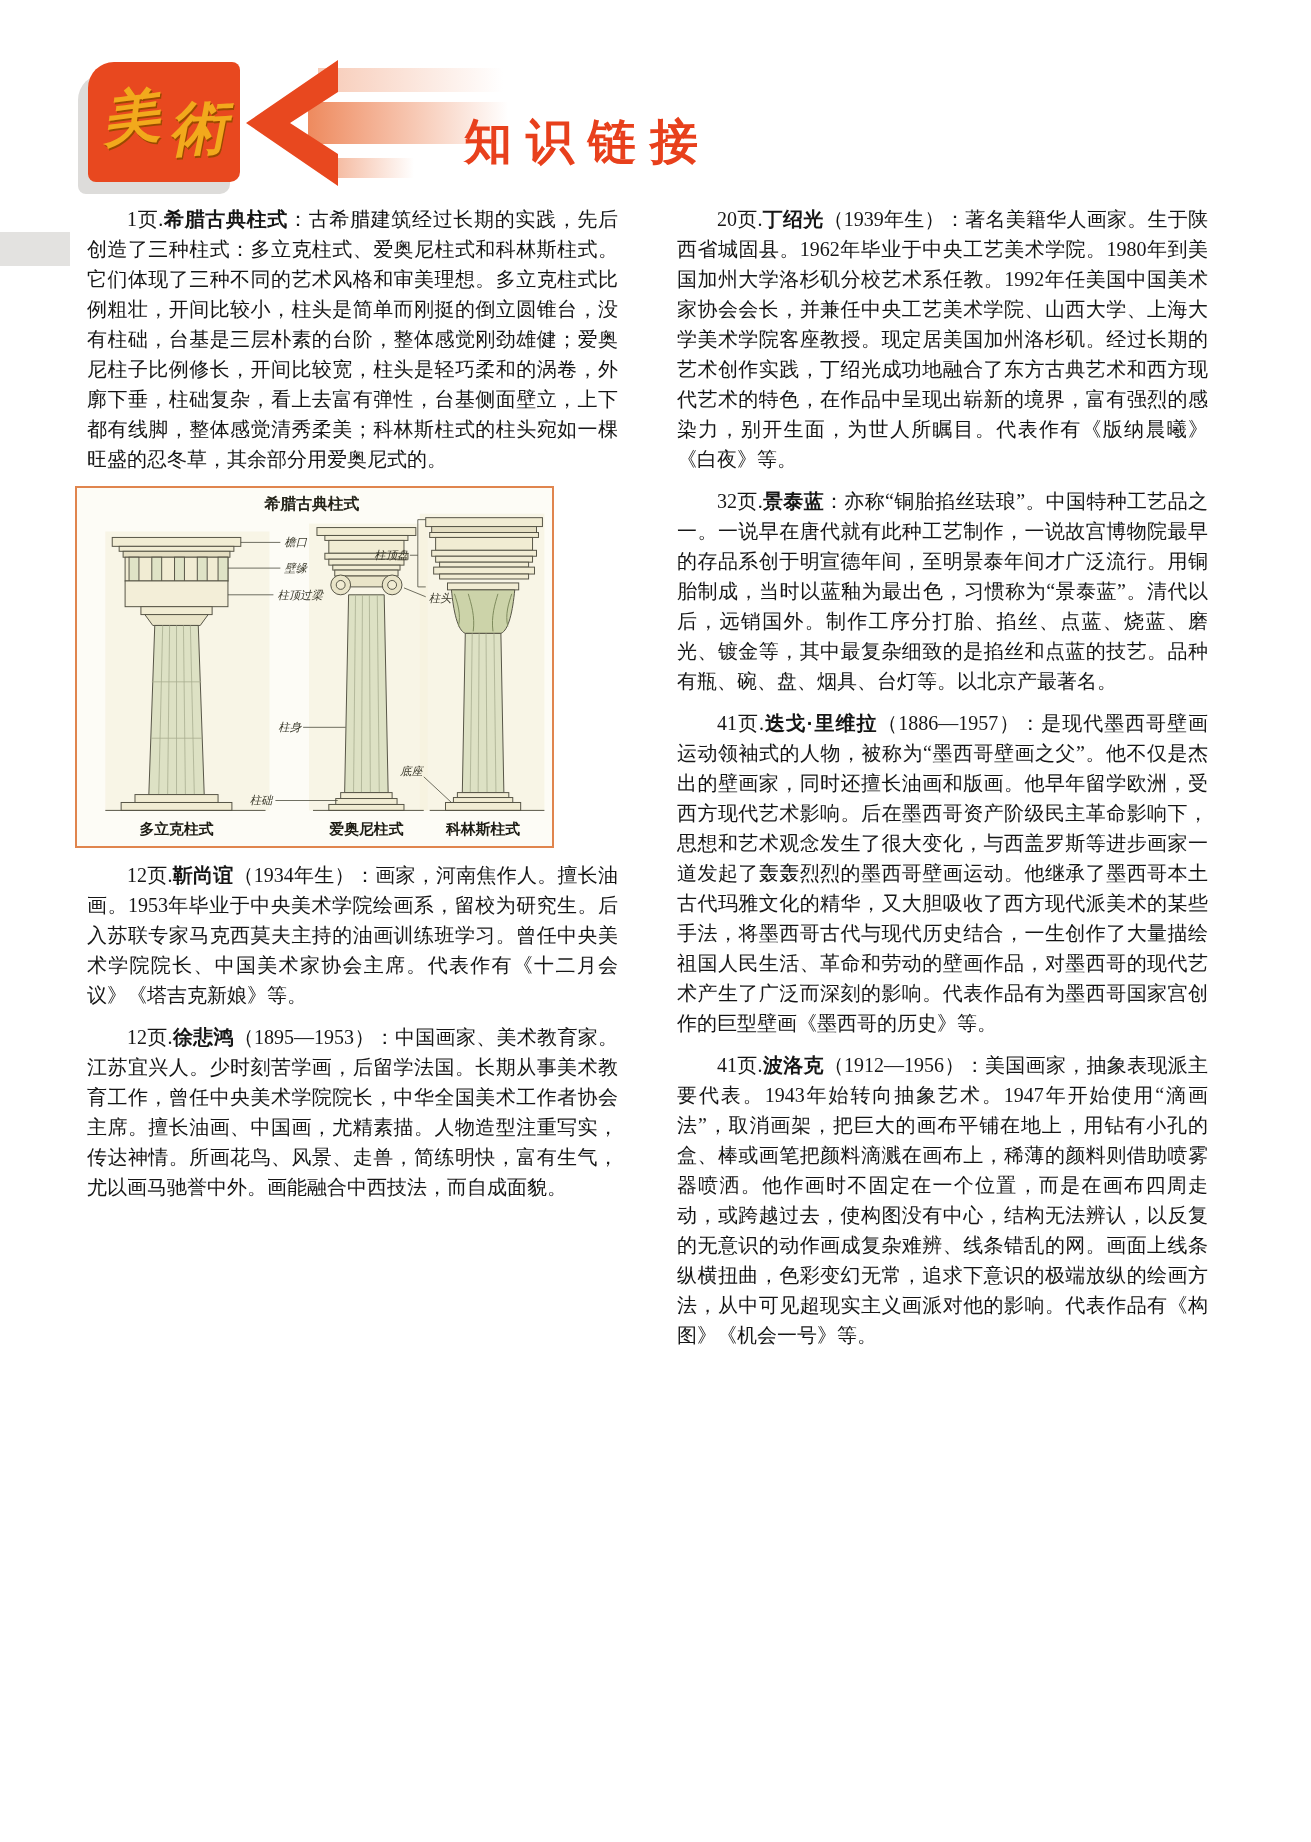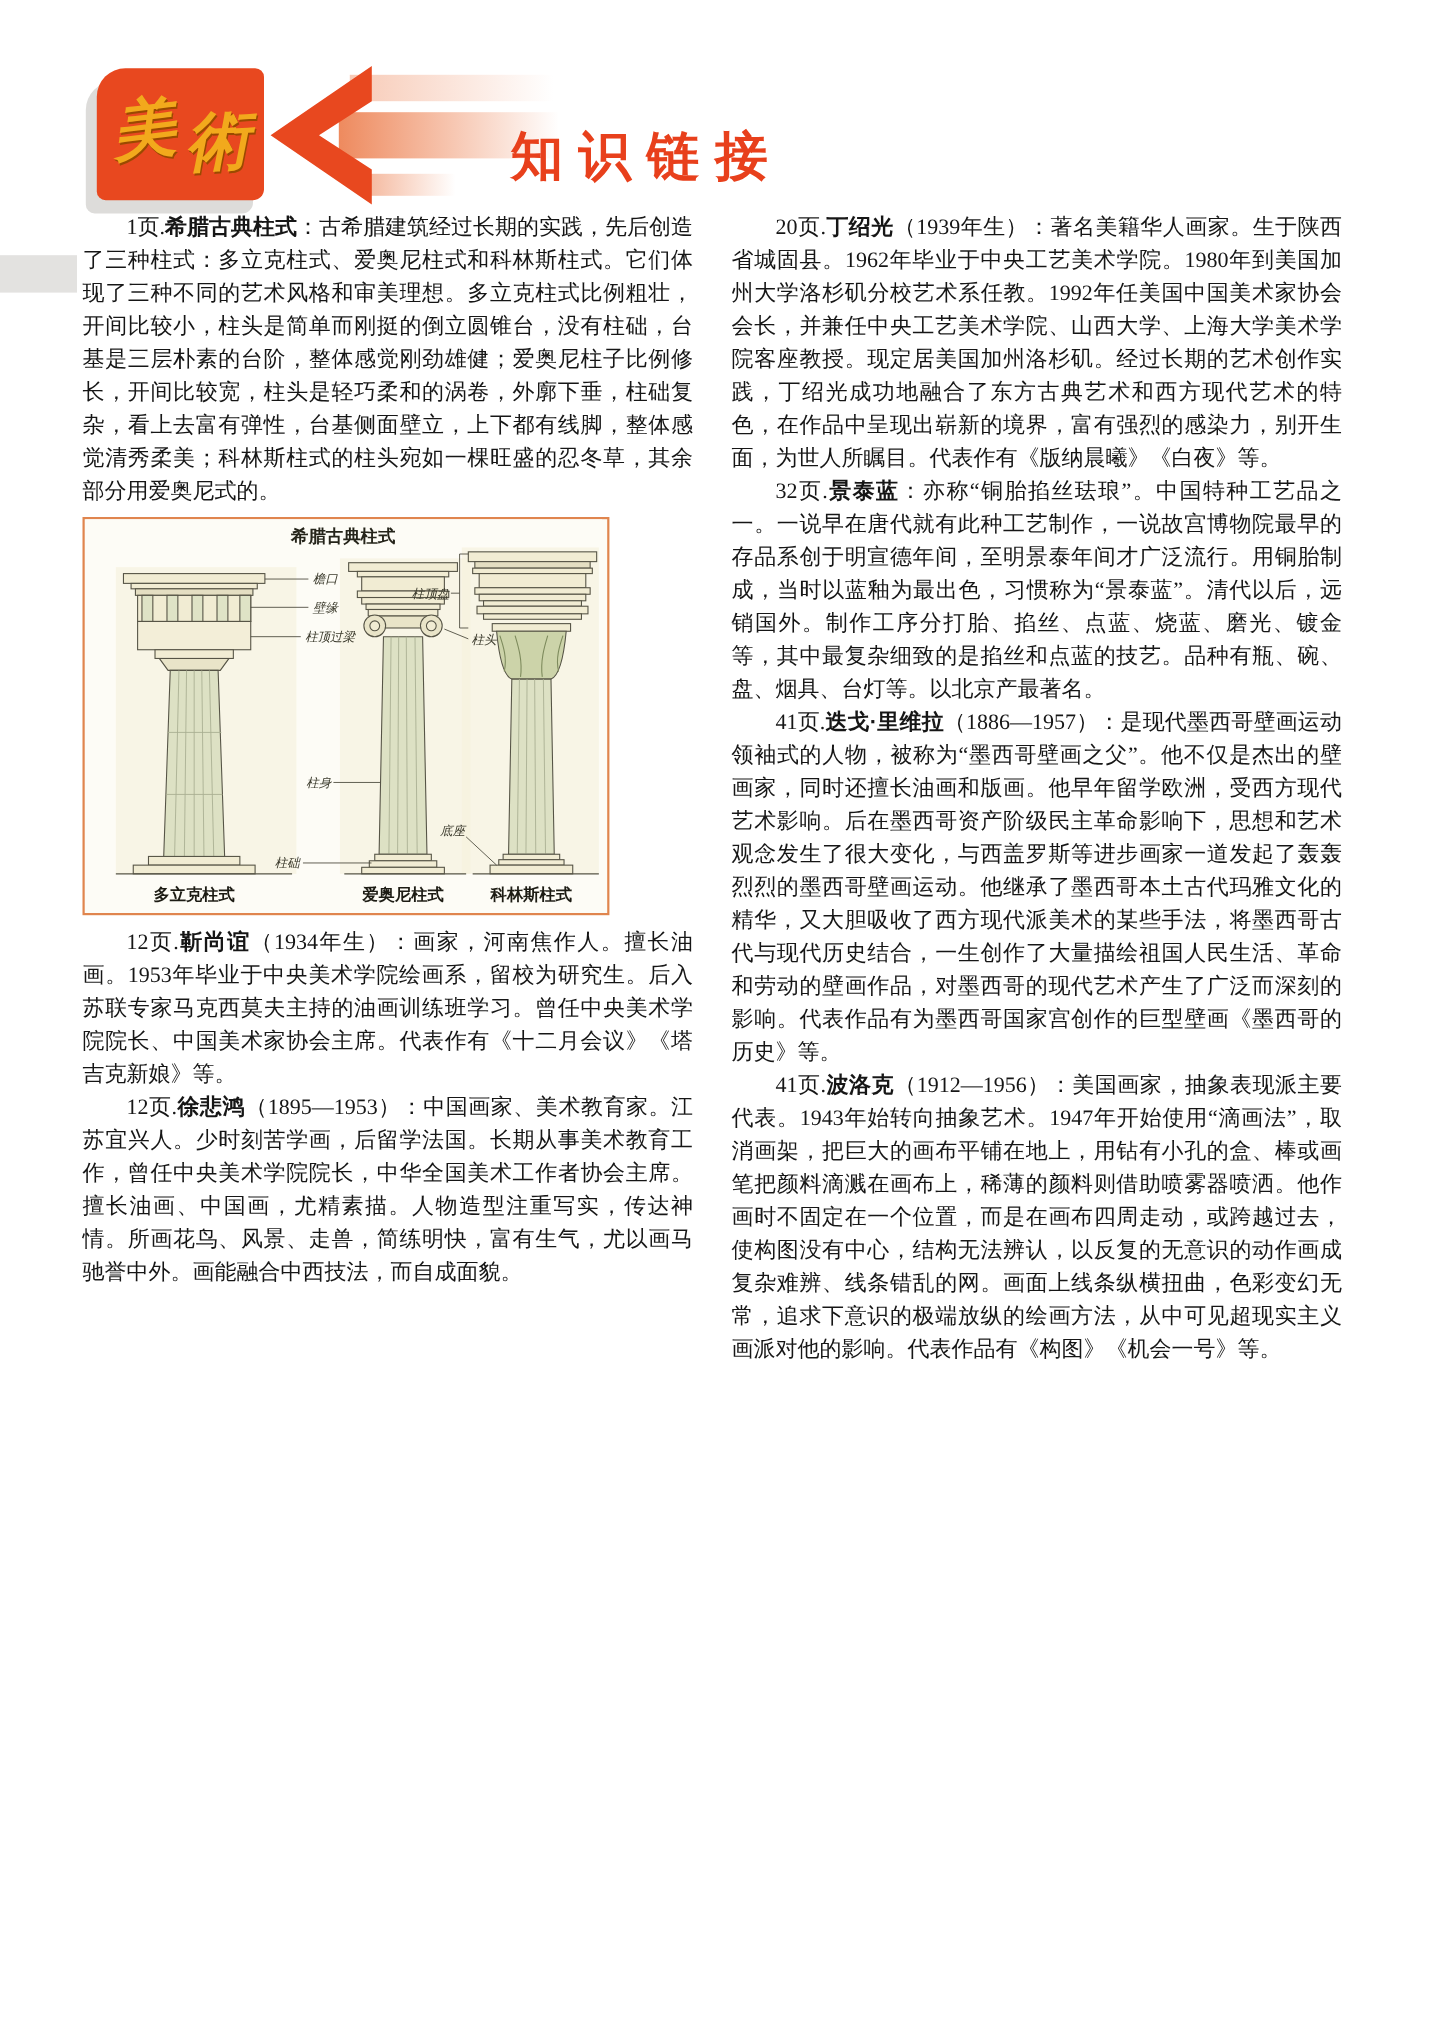--- a/index.html
+++ b/index.html
@@ -25,21 +25,21 @@
   .arrow-svg{position:absolute;left:238px;top:58px;width:270px;height:130px;}
   .page-heading{
     position:absolute;left:452px;top:98px;margin:12px;
     font-family:"Liberation Sans","DejaVu Sans",sans-serif;font-weight:bold;
     font-size:48px;letter-spacing:14px;color:#e8401c;
   }
   
   .columns{position:absolute;left:75px;top:192px;width:1160px;display:flex;gap:35px;}
   .col{width:555px;}
   .entry{
-    margin:0;font-size:20px;line-height:30px;text-align:justify;
+    margin:12px;font-size:20px;line-height:30px;text-align:justify;
     text-indent:2em;color:#161616;
   }
   .entry.noindent{text-indent:0;}
   .entry .pg{font-weight:normal;}
   .entry .term{font-family:"Liberation Sans","DejaVu Sans",sans-serif;font-weight:700;}
   .entry .dates{font-weight:normal;}
   
   figure.fig{
     margin:8px 4px 10px 0;border:2px solid #e0854e;background:#fdfcf6;
     width:475px;padding:0;

